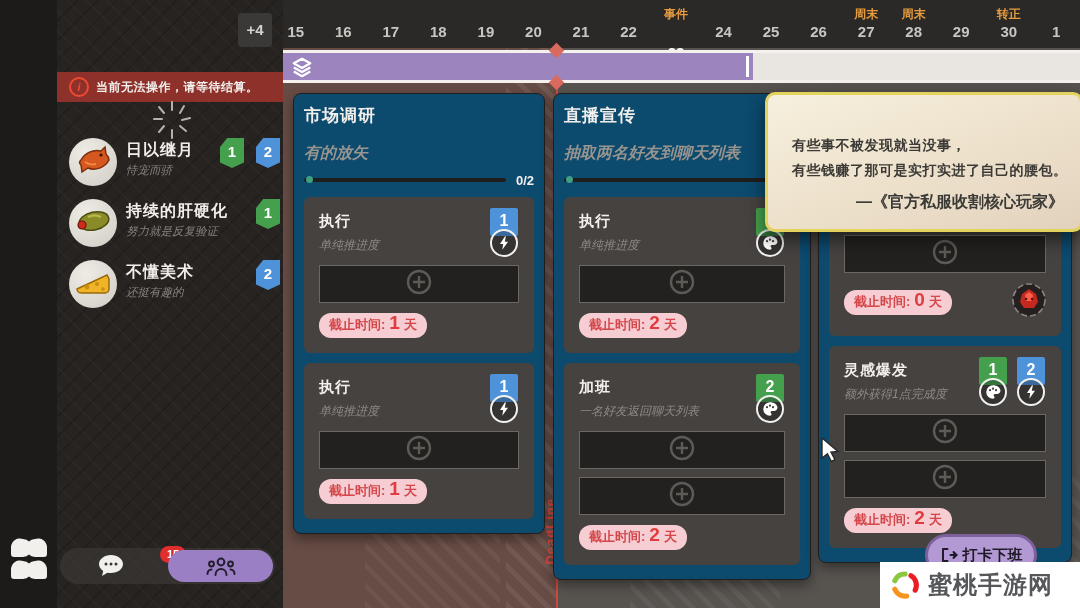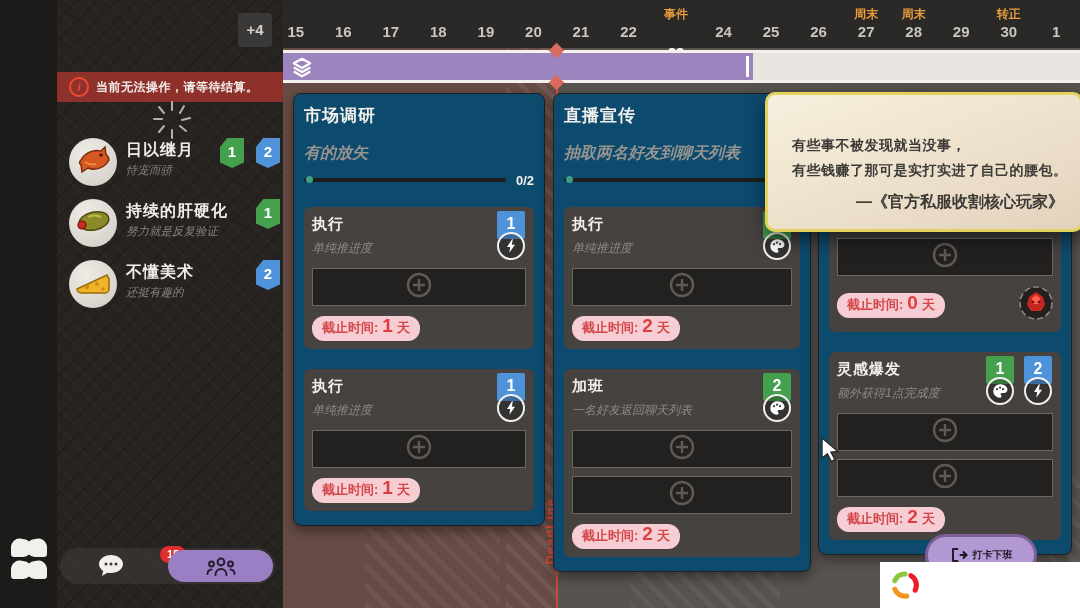--- a/index.html
+++ b/index.html
@@ -64,21 +64,21 @@
   .stain{position:absolute;filter:blur(1px);opacity:.5;}
   
   .col{position:absolute;top:93px;background:#0c4a6e;border:1px solid #211f1e;border-radius:8px;
     padding:10px 10px 14px;box-sizing:border-box;box-shadow:0 5px 12px rgba(0,0,0,.4);z-index:20;}
   .col-title{color:#f2efec;font-size:17px;font-weight:bold;letter-spacing:1px;}
   .col-sub{color:#98948f;font-size:16px;font-style:italic;margin-top:16px;font-weight:bold;}
   .prog-row{display:flex;align-items:center;gap:10px;margin-top:9px;height:14px;}
   .pbar{flex:1;height:4px;background:#1f1e1d;border-radius:2px;position:relative;}
   .pbar::before{content:'';position:absolute;left:2px;top:-2px;width:7px;height:7px;border-radius:50%;background:#3f9e83;}
   .pcount{color:#f2efec;font-size:13px;font-weight:bold;}
-  .task{background:#454240;border-radius:6px;padding:8px;margin-top:20px;position:relative;}
+  .task{background:#454240;border-radius:6px;padding:15px;margin-top:10px;position:relative;}
   .task-head{display:flex;justify-content:space-between;min-height:40px;}
   .t-title{color:#f2efec;font-size:15px;font-weight:bold;letter-spacing:1px;}
   .t-sub{color:#8d8a86;font-size:12px;font-style:italic;margin-top:6px;}
   .badge-group{display:flex;gap:8px;margin-top:-4px;}
   .bwrap{display:flex;flex-direction:column;align-items:center;width:30px;}
   .bsq{width:28px;height:28px;border-radius:2px;color:#fff;font-size:16px;font-weight:bold;
     text-align:center;line-height:26px;}
   .bsq.green{background:#44a04c;} .bsq.blue{background:#4e92d9;}
   .bcirc{width:28px;height:28px;border-radius:50%;border:2px solid #f2f1ef;background:rgba(15,15,15,.3);
     margin-top:-7px;display:flex;align-items:center;justify-content:center;box-sizing:border-box;}
@@ -95,21 +95,21 @@
   
   #tooltip{position:absolute;left:765px;top:92px;width:318px;height:140px;z-index:60;
     background:linear-gradient(160deg,#f6f0de 0%,#ecdfc9 60%,#e2d2bd 100%);
     border:3px solid #e3d25e;border-radius:10px;box-sizing:border-box;box-shadow:0 8px 18px rgba(0,0,0,.5);}
   #tooltip .tline{color:#3c3a36;font-size:14px;font-weight:bold;letter-spacing:.5px;}
   #tooltip .body{padding:38px 12px 0 24px;line-height:1.75;}
   #tooltip .attr{position:absolute;right:16px;bottom:16px;color:#3c3a36;font-size:16px;font-weight:bold;}
   
   #clockout{position:absolute;left:925px;top:534px;width:112px;height:42px;border-radius:21px;z-index:30;
     background:#b399d4;border:3px solid #7d6099;box-sizing:border-box;display:flex;align-items:center;
-    justify-content:center;gap:5px;color:#1f1a28;font-size:10px;font-weight:bold;}
+    justify-content:center;gap:5px;color:#1f1a28;font-size:15px;font-weight:bold;}
   #watermark{position:absolute;left:880px;top:562px;width:200px;height:46px;background:#fff;z-index:100;
     display:flex;align-items:center;gap:6px;padding-left:8px;box-sizing:border-box;}
   #watermark .wm-text{color:#55575a;font-size:24px;font-weight:bold;letter-spacing:1px;}
   #cursor{position:absolute;left:820px;top:437px;z-index:90;}
 </style>
 </head>
 <body>
 
 <div id="screen">
 
@@ -578,15 +578,16 @@
   </div>
 
   <div id="watermark">
     <svg width="34" height="34" viewBox="0 0 40 40">
       <circle cx="20" cy="20" r="13" fill="#fff"></circle>
       <path d="M20 7a13 13 0 0 0-12 8" fill="none" stroke="#8dc63f" stroke-width="6" stroke-linecap="round"></path>
       <path d="M8 25a13 13 0 0 0 14 8" fill="none" stroke="#f7941d" stroke-width="6" stroke-linecap="round"></path>
       <path d="M32 26a13 13 0 0 0-5-17" fill="none" stroke="#ed1c24" stroke-width="6" stroke-linecap="round"></path>
       <circle cx="20" cy="20" r="5" fill="#fff"></circle>
     </svg>
+    <span class="wm-text">蜜桃手游网</span>
   </div>
 
 </div>
 
 </body></html>

